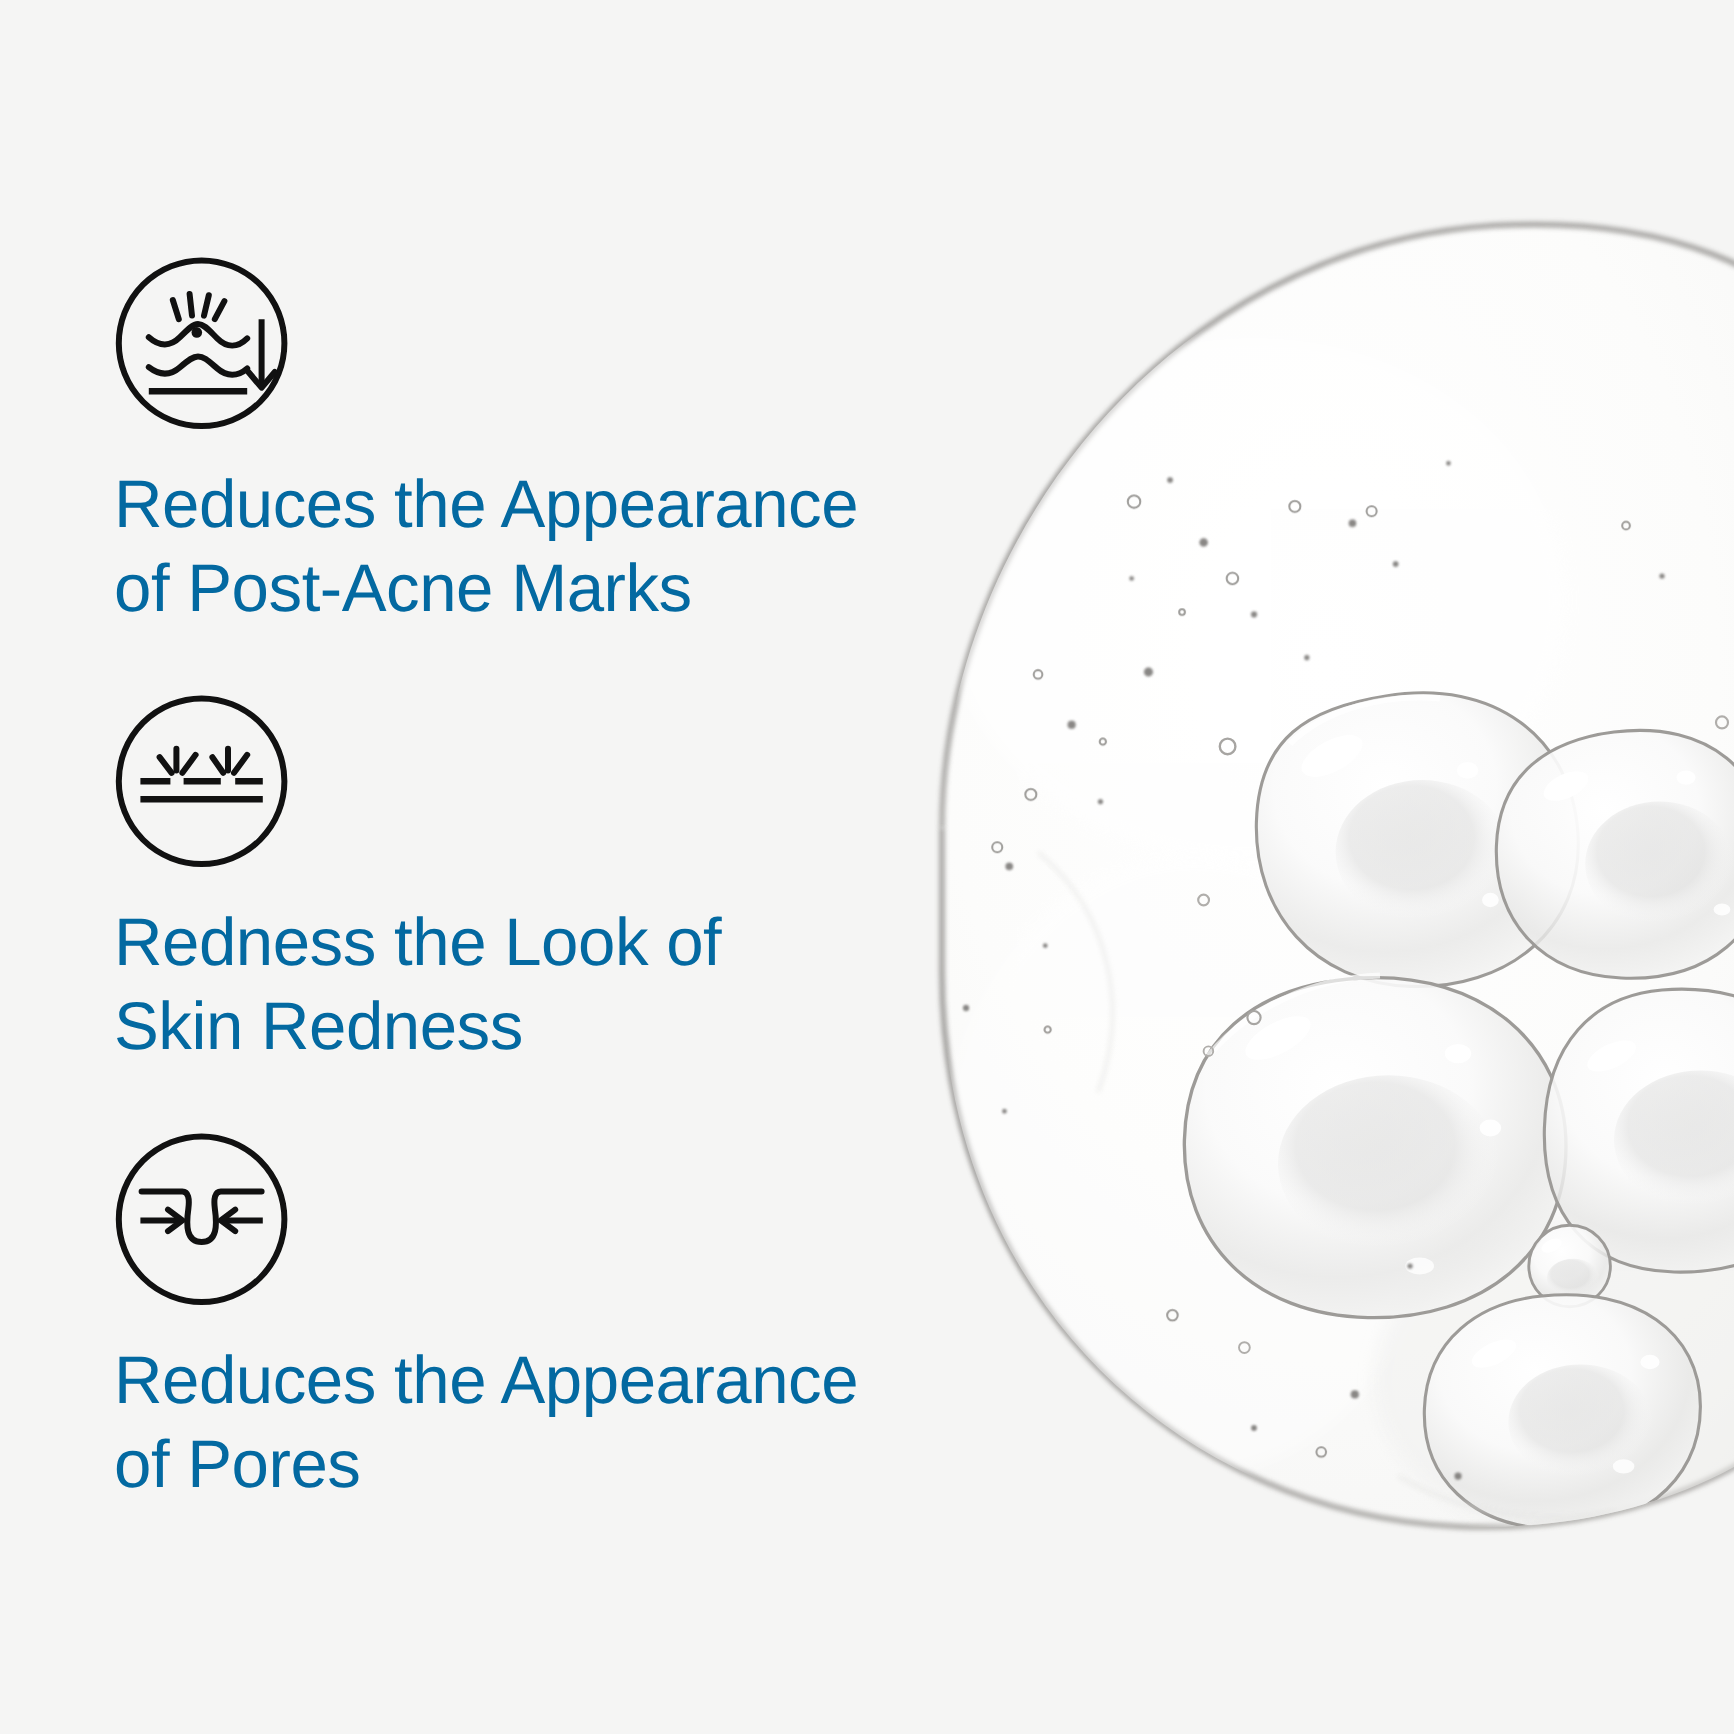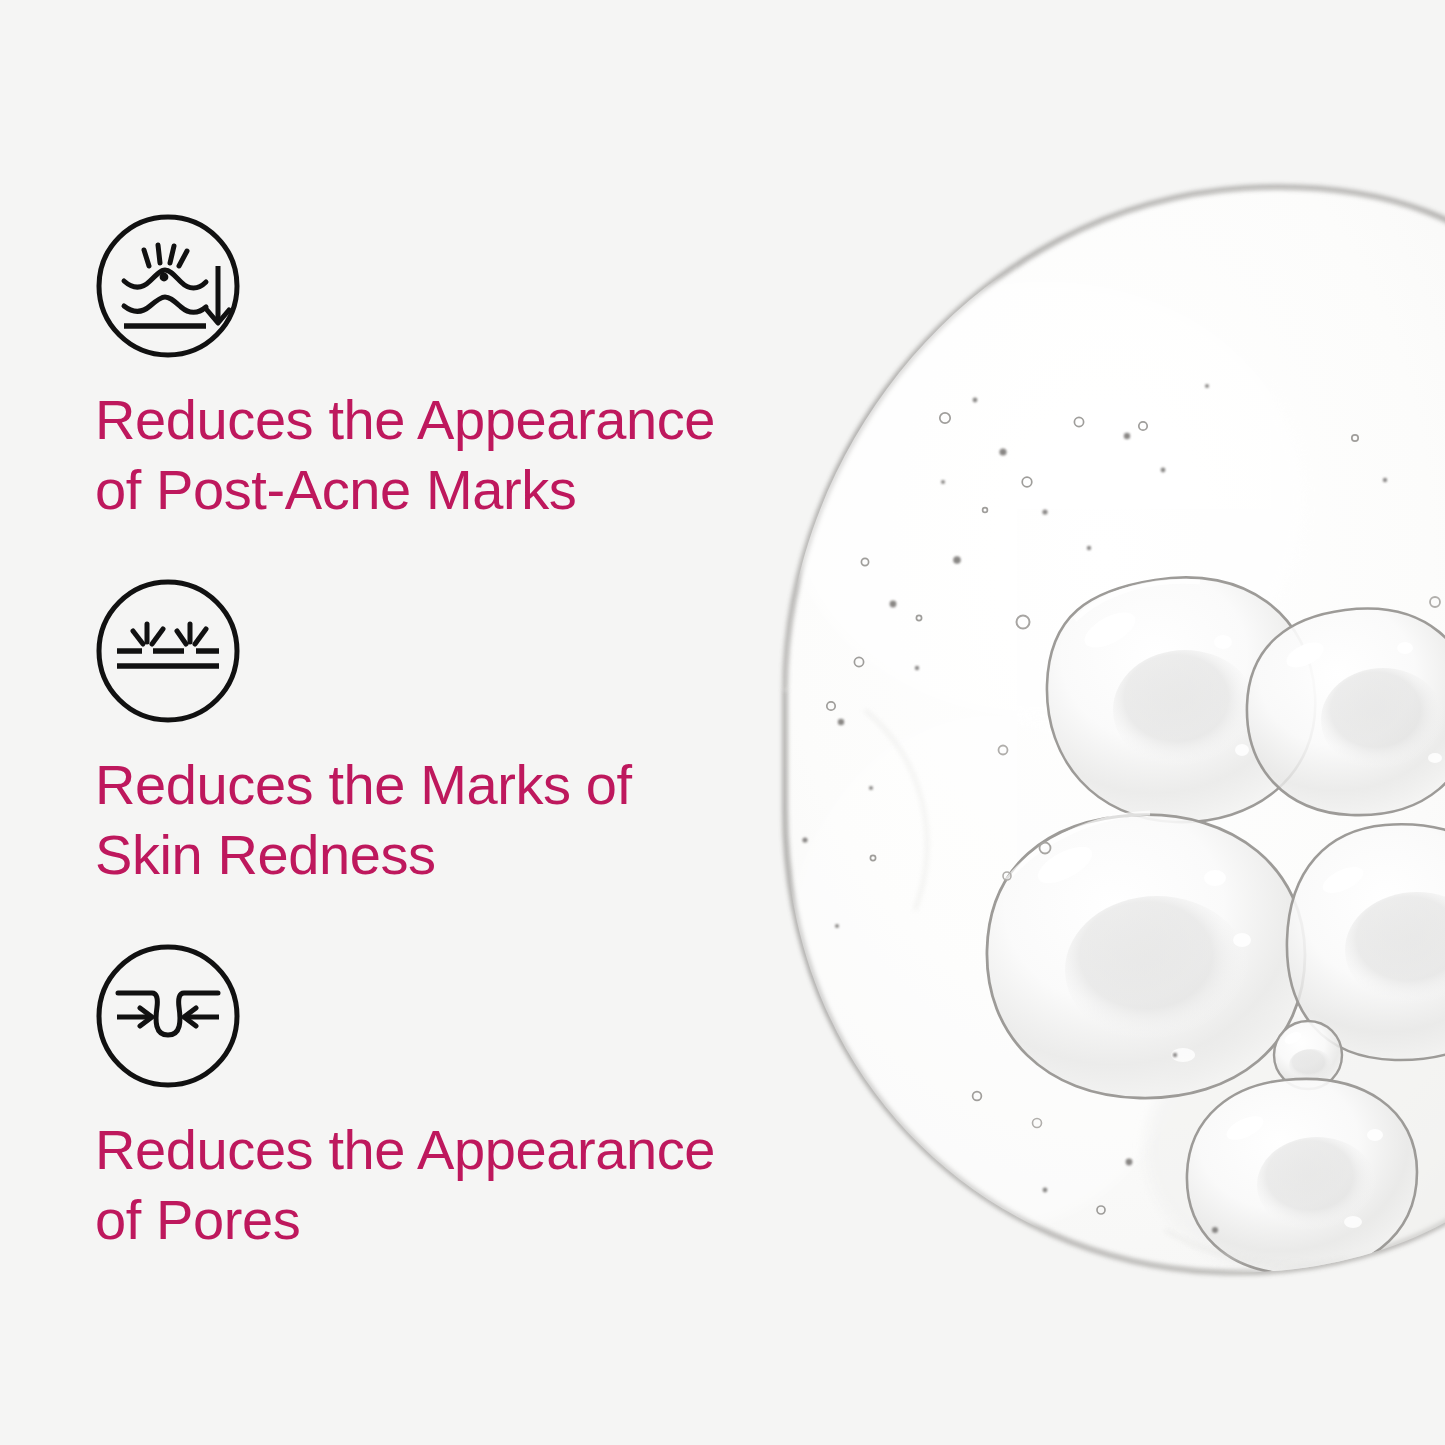--- a/index.html
+++ b/index.html
@@ -61,21 +61,21 @@
     display: block;
     width: 146px;
     height: 146px;
   }
   .benefit-text {
     margin-top: 26px;
     font-family: "Liberation Sans", sans-serif;
     font-size: 56px;
     line-height: 70px;
     font-weight: 400;
-    color: #be185d;
+    color: #0369a1;
     letter-spacing: -0.4px;
     white-space: pre-line;
   }
 </style>
 </head>
 <body>
 
 <div id="stage">
 
   <div id="product-image">
@@ -333,21 +333,21 @@
 
           <g stroke="#111111" stroke-width="5.5" stroke-linecap="butt" fill="none">
             <line x1="22" y1="73" x2="47" y2="73"></line>
             <line x1="58" y1="73" x2="89" y2="73"></line>
             <line x1="101" y1="73" x2="124" y2="73"></line>
           </g>
 
           <line x1="22" y1="88" x2="124" y2="88" stroke="#111111" stroke-width="5.5" stroke-linecap="butt"></line>
         </svg>
       </div>
-      <div class="benefit-text">Reduces the Marks of
+      <div class="benefit-text">Redness the Look of
 Skin Redness</div>
     </div>
 
     <div class="benefit benefit-3">
       <div class="benefit-icon">
         <svg viewBox="0 0 146 146" xmlns="http://www.w3.org/2000/svg">
           <circle cx="73" cy="73" r="69" fill="none" stroke="#111111" stroke-width="5"></circle>
 
           <path d="M 23 50 L 57 50 C 62 50, 63 56, 62 64 C 60 78, 60 92, 73 92 C 86 92, 86 78, 84 64 C 83 56, 84 50, 89 50 L 123 50" fill="none" stroke="#111111" stroke-width="5" stroke-linecap="round" stroke-linejoin="round"></path>
 

